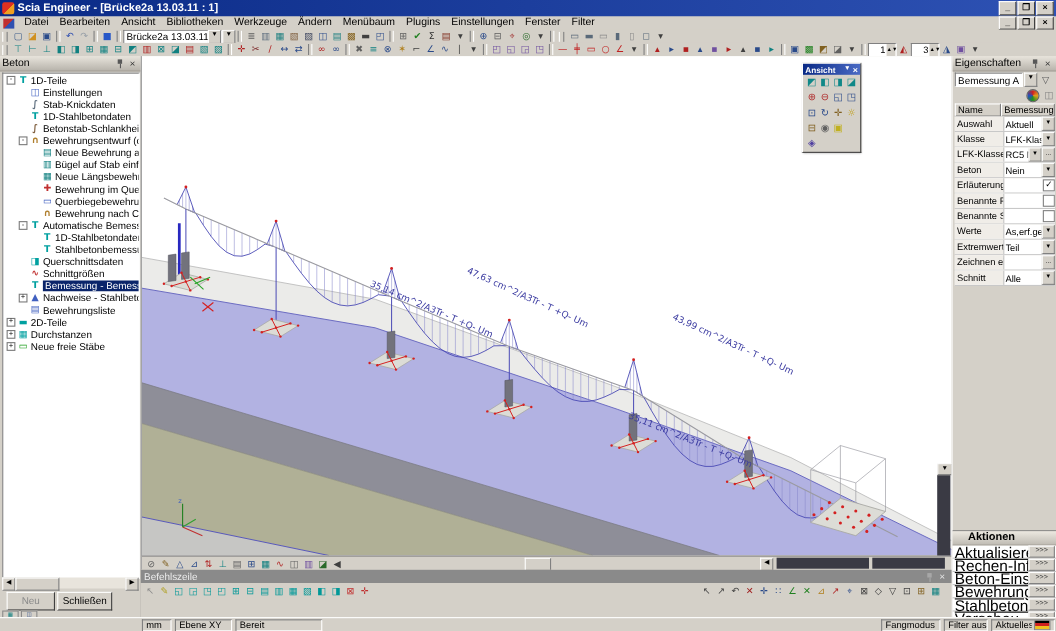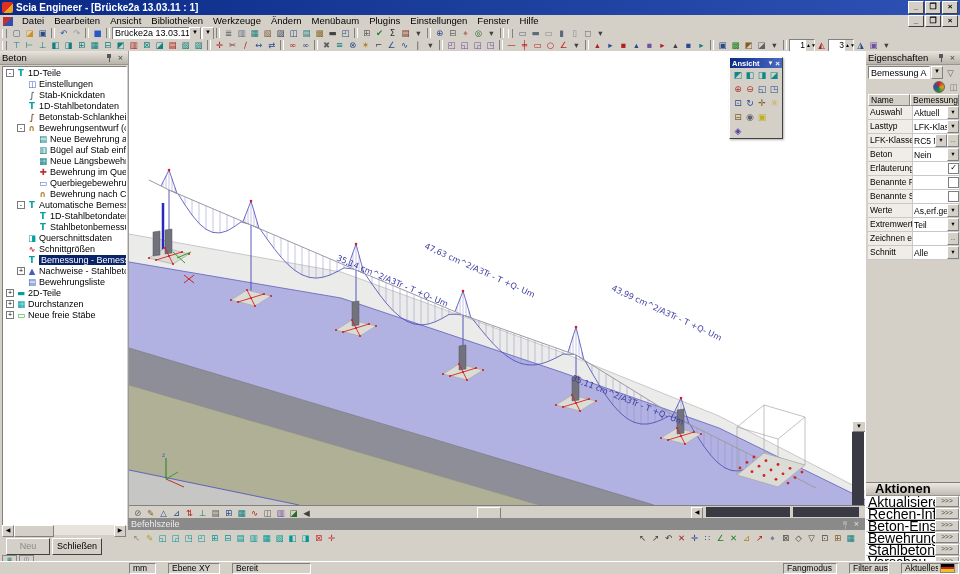--- a/index.html
+++ b/index.html
@@ -98,40 +98,40 @@
   .plabel{width:42px;flex:none;background:#f0ede8;border-right:1px solid #c8c8c8;font-size:8.5px;
           line-height:12px;padding-left:2px;overflow:hidden;white-space:nowrap;}
   .pval{flex:1;display:flex;align-items:center;font-size:8.5px;padding-left:1px;overflow:hidden;white-space:nowrap;}
   .pval .vtext{flex:1;overflow:hidden;}
   .vdd{width:10px;height:11px;background:#d4d0c8;border:1px solid;border-color:#fff #808080 #808080 #fff;
        font-size:5.5px;line-height:10px;text-align:center;flex:none;}
   .vchk{width:9px;height:9px;border:1px solid #808080;background:#fff;font-size:8px;line-height:8px;
         text-align:center;flex:none;margin-left:1px;}
   
   #aktionen{left:0;top:431px;width:94px;border-top:1px solid #808080;}
-  #akt-hd{height:12px;background:linear-gradient(180deg,#ece8e0,#c0bcb4);font-weight:bold;font-size:13px;
-          padding-left:9px;line-height:12px;border-bottom:1px solid #9a968e;}
+  #akt-hd{height:12px;background:linear-gradient(180deg,#ece8e0,#c0bcb4);font-weight:bold;font-size:10px;
+          padding-left:14px;line-height:12px;border-bottom:1px solid #9a968e;}
   .akt-row{height:11px;display:flex;align-items:center;background:#fff;border-bottom:1px solid #c0c0c0;}
   .akt-label{flex:1;font-size:14px;padding-left:2px;overflow:hidden;white-space:nowrap;text-decoration:underline;}
   .akt-btn{width:22px;height:9px;background:#d4d0c8;border:1px solid;border-color:#fff #808080 #808080 #fff;
            font-size:6.5px;line-height:8px;text-align:center;color:#404040;flex:none;margin-right:1px;}
   
   #cmdpanel{left:128px;top:518px;width:737px;height:43px;background:#d4d0c8;}
   #cmd-hd{height:12px;background:#8a8a8a;color:#ececec;font-size:9px;display:flex;align-items:center;padding:0 3px;}
   #cmd-hd .sp{flex:1;}
   #cmd-icons{height:16px;display:flex;align-items:center;}
   #cmd-right{margin-left:auto;display:flex;margin-right:8px;}
   #cmd-input-row{height:13px;padding:0 1px;}
   #cmd-input{width:733px;height:12px;background:#fff;border:1px solid;border-color:#808080 #fff #fff #808080;
              font-size:9px;font-family:"Liberation Sans",sans-serif;padding:0 2px;box-sizing:border-box;}
   
   #statusbar{left:0;top:561px;width:960px;height:13px;background:#d4d0c8;border-top:1px solid #fff;
              display:flex;align-items:center;box-sizing:border-box;}
   .scell{height:11px;border:1px solid;border-color:#808080 #fff #fff #808080;font-size:8.5px;
-         line-height:10px;padding:0 3px;margin-right:12px;white-space:nowrap;overflow:hidden;
+         line-height:10px;padding:0 3px;margin-right:3px;white-space:nowrap;overflow:hidden;
          box-sizing:border-box;display:flex;align-items:center;gap:2px;}
   .flag{width:13px;height:8px;background:linear-gradient(180deg,#000 33%,#d02020 33%,#d02020 66%,#f0c020 66%);
         border:1px solid #888;flex:none;}
   #status-spacer{flex:1;}
   svg text{user-select:none;}
 </style>
 </head>
 <body>
 
 <div id="app">
@@ -152,21 +152,21 @@
         <span class="menu-item">Datei</span>
         <span class="menu-item">Bearbeiten</span>
         <span class="menu-item">Ansicht</span>
         <span class="menu-item">Bibliotheken</span>
         <span class="menu-item">Werkzeuge</span>
         <span class="menu-item">Ändern</span>
         <span class="menu-item">Menübaum</span>
         <span class="menu-item">Plugins</span>
         <span class="menu-item">Einstellungen</span>
         <span class="menu-item">Fenster</span>
-        <span class="menu-item">Hilfe</span>
+        <span class="menu-item">Filter</span>
       </span>
     <span class="winbtns">
       <span class="winbtn" style="height:10px">_</span>
       <span class="winbtn" style="height:10px">❐</span>
       <span class="winbtn" style="height:10px">×</span>
     </span>
   </div>
 
   <div id="tb1" class="tb abs">
       <span class="grip"></span>
@@ -806,21 +806,21 @@
     </div>
     <div id="proprows" class="abs">
         <div class="prow">
           <span class="plabel">Auswahl</span>
           <span class="pval">
             <span class="vtext">Aktuell</span>
             <span class="vdd">▼</span>
           </span>
         </div>
         <div class="prow">
-          <span class="plabel">Lasttyp</span>
+          <span class="plabel">Klasse</span>
           <span class="pval">
             <span class="vtext">LFK-Klasse</span>
             <span class="vdd">▼</span>
           </span>
         </div>
         <div class="prow">
           <span class="plabel">LFK-Klasse</span>
           <span class="pval">
             <span class="vtext">RC5 NL</span>
             <span class="vdd">▼</span>

